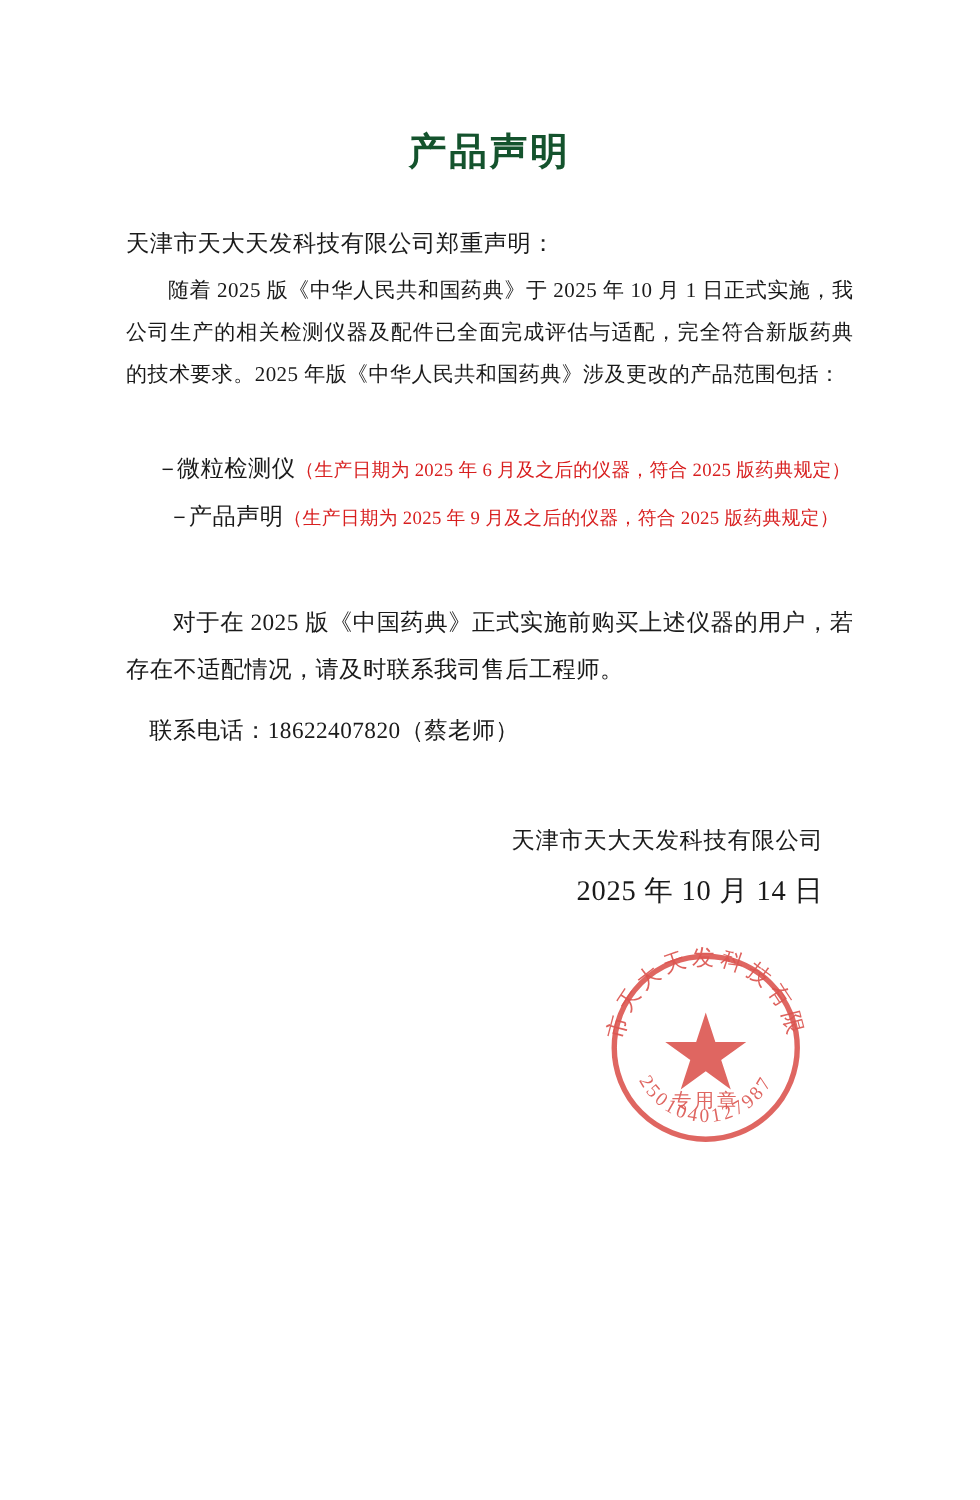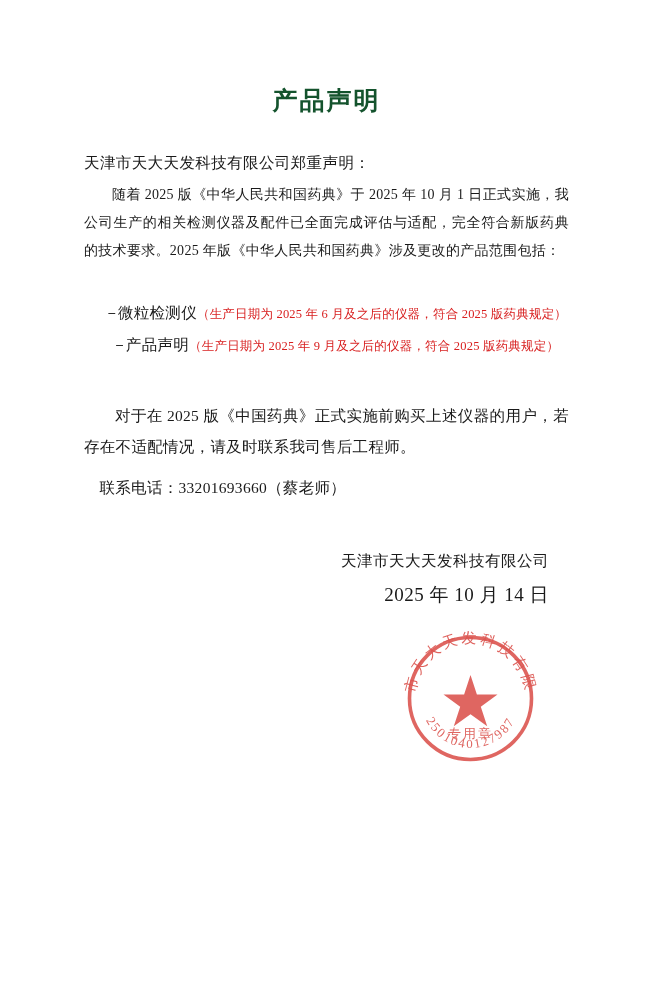--- a/index.html
+++ b/index.html
@@ -139,21 +139,21 @@
     <div class="list-item">
       <span class="dash">－</span><span class="item-name">微粒检测仪</span><span class="item-note">（生产日期为 2025 年 6 月及之后的仪器，符合 2025 版药典规定）</span>
     </div>
     <div class="list-item">
       <span class="dash">－</span><span class="item-name">产品声明</span><span class="item-note">（生产日期为 2025 年 9 月及之后的仪器，符合 2025 版药典规定）</span>
     </div>
   </div>
 
   <div class="closing-para">对于在 2025 版《中国药典》正式实施前购买上述仪器的用户，若存在不适配情况，请及时联系我司售后工程师。</div>
 
-  <div class="contact-line">联系电话：33201693660（蔡老师）</div>
+  <div class="contact-line">联系电话：18622407820（蔡老师）</div>
 
   <div class="signature-block">
     <div class="sign-company">天津市天大天发科技有限公司</div>
     <div class="sign-date">2025 年 10 月 14 日</div>
   </div>
 
   <div class="seal">
     <svg width="155" height="155" viewBox="0 0 155 155" xmlns="http://www.w3.org/2000/svg">
       <defs>
         <path id="sealArc" d="M 22,77.5 A 55.5,55.5 0 1 1 133,77.5" fill="none"></path>

